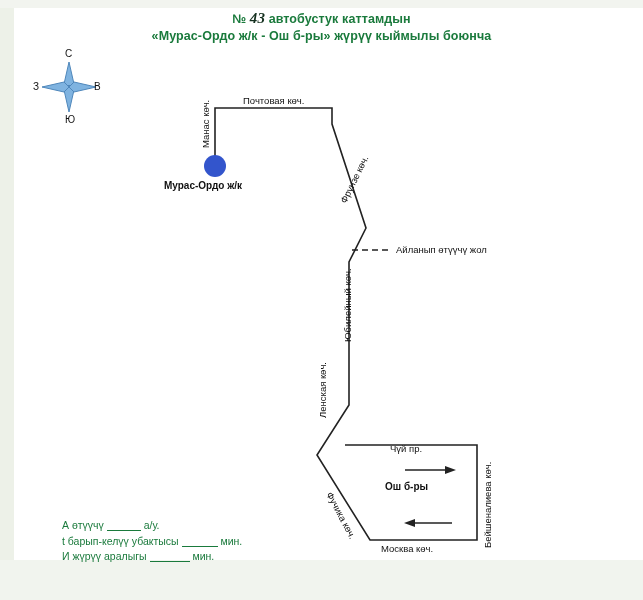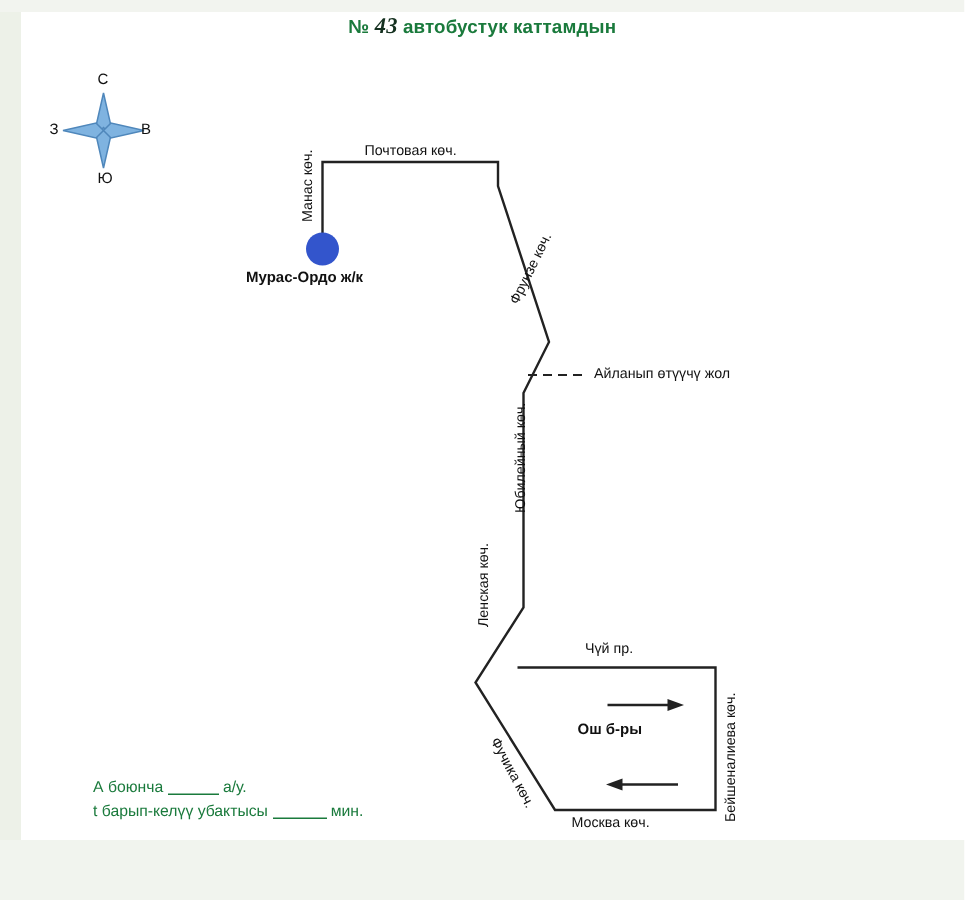--- a/index.html
+++ b/index.html
@@ -120,20 +120,21 @@
     <polygon points="404,523 415,519 415,527" fill="#222222"></polygon>
   </g>
 </svg>
 
 <div class="title-block">
   <span class="title-line">
     <span>№</span>
     <span class="title-num">43</span>
     <span>автобустук каттамдын</span>
   </span>
+  <span class="title-line">«Мурас-Ордо ж/к - Ош б-ры» жүрүү кыймылы боюнча</span>
 </div>
 
 <div class="compass-letter" style="left:65px; top:48px;">С</div>
 <div class="compass-letter" style="left:65px; top:114px;">Ю</div>
 <div class="compass-letter" style="left:33px; top:81px;">З</div>
 <div class="compass-letter" style="left:94px; top:81px;">В</div>
 
 <div class="map-label bold" style="left:164px; top:180px;">Мурас-Ордо ж/к</div>
 
 <div class="map-label rot-90" style="left:200px; top:148px;">Манас көч.</div>
@@ -141,34 +142,39 @@
 <div class="map-label" style="left:243px; top:95px;">Почтовая көч.</div>
 
 <div class="map-label rot-62" style="left:338px; top:200px;">Фрунзе көч.</div>
 
 <div class="map-label" style="left:396px; top:244px;text-align:right;">Айланып өтүүчү жол</div>
 
 <div class="map-label rot-90" style="left:342px; top:342px;">Юбилейный көч.</div>
 
 <div class="map-label rot-90" style="left:317px; top:418px;">Ленская көч.</div>
 
-<div class="map-label" style="left:390px; top:427px;">Чүй пр.</div>
+<div class="map-label" style="left:390px; top:443px;">Чүй пр.</div>
 
 <div class="map-label rot-n58" style="left:334px; top:490px;">Фучика көч.</div>
 
 <div class="map-label" style="left:381px; top:543px;">Москва көч.</div>
 
 <div class="map-label rot-90" style="left:482px; top:548px;">Бейшеналиева көч.</div>
 
 <div class="map-label bold" style="left:385px; top:481px;">Ош б-ры</div>
 
 <div class="form-block">
   <div class="form-row">
-    <span>А боюнча</span>
+    <span>А өтүүчү</span>
     <span class="blank b1"></span>
     <span>а/у.</span>
   </div>
   <div class="form-row">
     <span>t барып-келүү убактысы</span>
     <span class="blank b3"></span>
     <span>мин.</span>
   </div>
+  <div class="form-row">
+    <span>И жүрүү аралыгы</span>
+    <span class="blank b4"></span>
+    <span>мин.</span>
+  </div>
 </div>
 
 </body></html>

